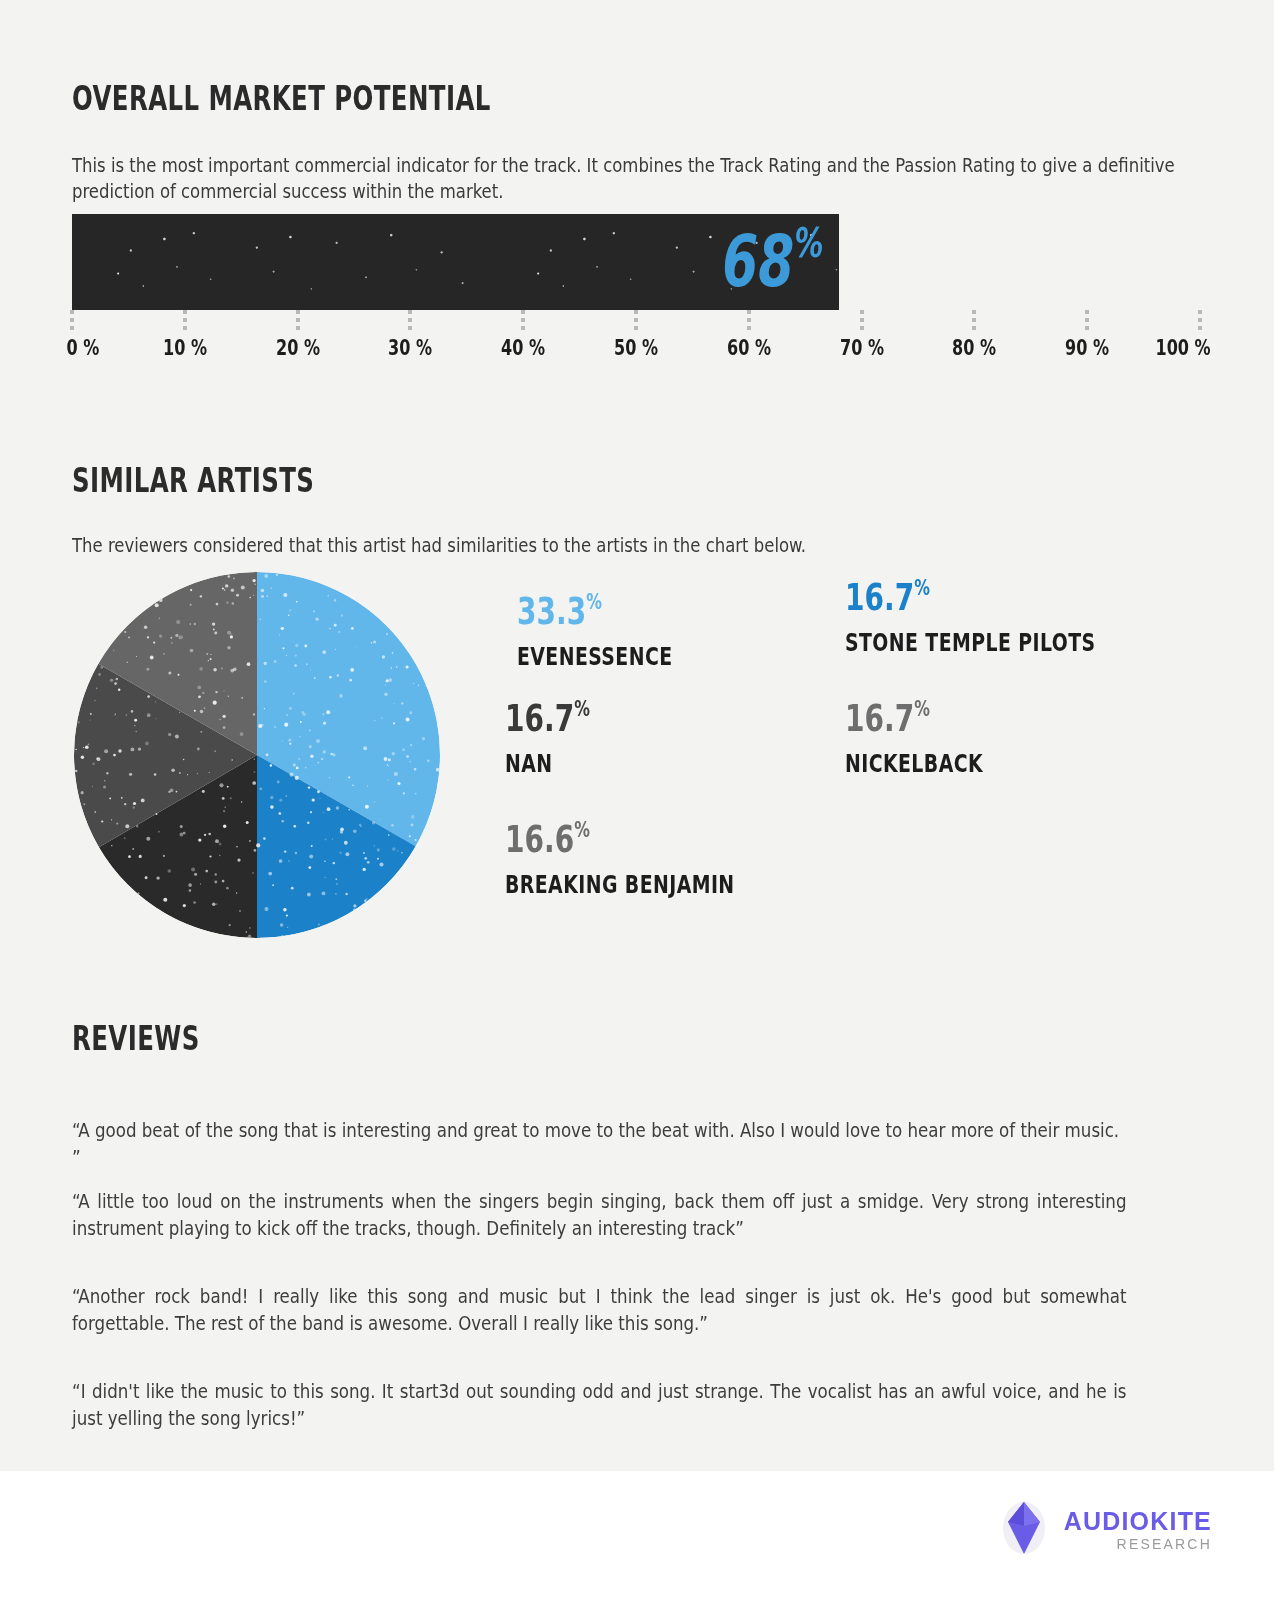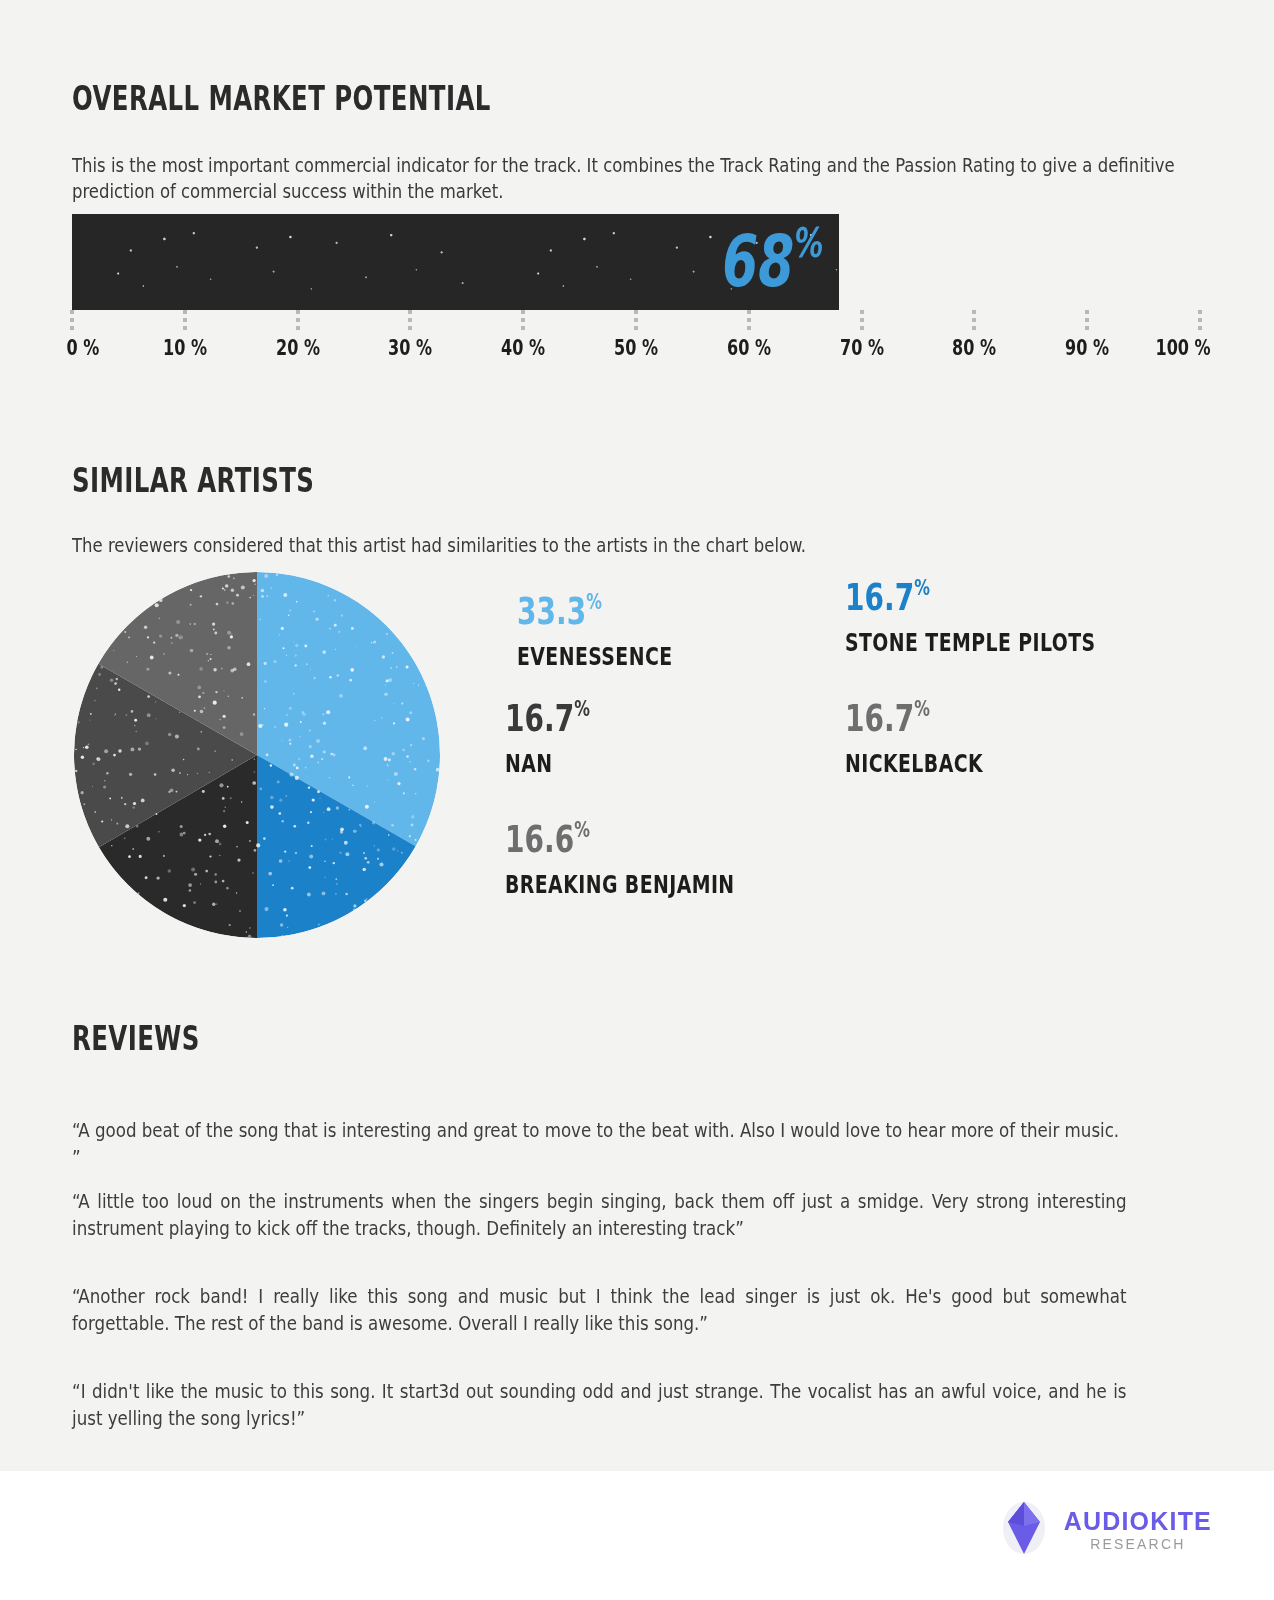--- a/index.html
+++ b/index.html
@@ -242,21 +242,21 @@
   .ak-title {
     display: block;
     font-family: "Liberation Sans", sans-serif;
     font-weight: bold;
     font-size: 25px;
     letter-spacing: 1.2px;
     color: #6b5ce7;
   }
   .ak-sub {
     display: block;
-    text-align: center;
+    text-align: right;
     font-family: "Liberation Sans", sans-serif;
     font-size: 14px;
     letter-spacing: 2.2px;
     color: #9a9a9a;
     margin-top: 3px;
   }
 </style>
 </head>
 <body>
 

